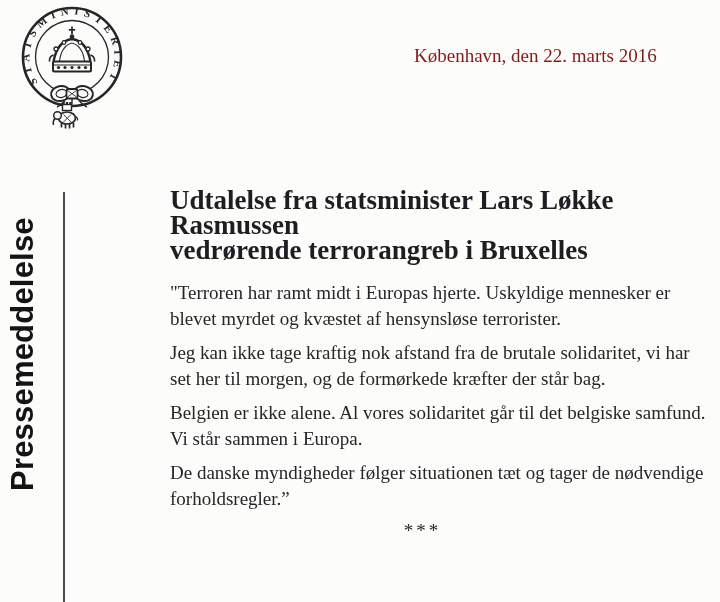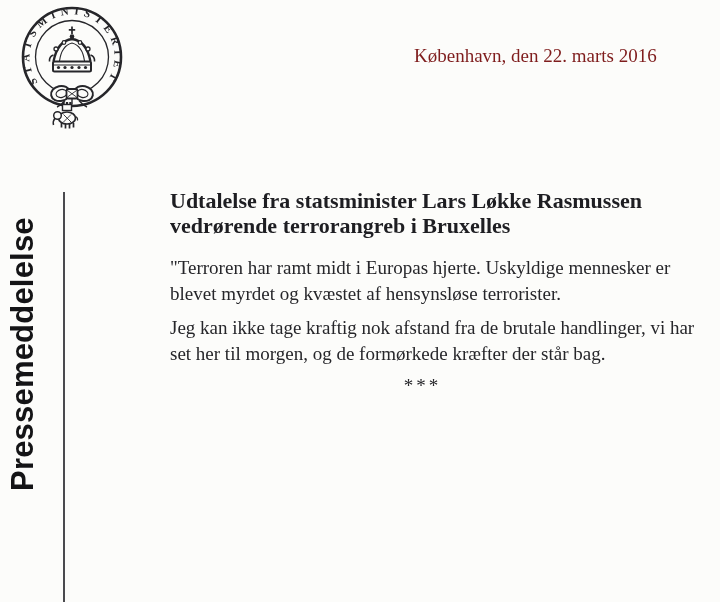--- a/index.html
+++ b/index.html
@@ -61,21 +61,21 @@
 
   
   .content {
     position: absolute;
     left: 170px;
     top: 188px;
     width: 540px;
   }
   .content h1 {
     margin: 0 0 17px 0;
-    font-size: 22px;
+    font-size: 27px;
     line-height: 25px;
     font-weight: bold;
     white-space: pre-line;
     color: #1e1e22;
   }
   .content p {
     margin: 0 0 8px 0;
     font-size: 19px;
     line-height: 26px;
     white-space: pre-line;
@@ -161,18 +161,22 @@
 
   <div class="vrule"></div>
 
   <div class="vertical-label">Pressemeddelelse</div>
 
   <div class="content">
     <h1>Udtalelse fra statsminister Lars Løkke Rasmussen
 vedrørende terrorangreb i Bruxelles</h1>
     <p>"Terroren har ramt midt i Europas hjerte. Uskyldige mennesker er
 blevet myrdet og kvæstet af hensynsløse terrorister.</p>
-    <p>Jeg kan ikke tage kraftig nok afstand fra de brutale handlinger, vi har
+    <p>Jeg kan ikke tage kraftig nok afstand fra de brutale solidaritet, vi har
 set her til morgen, og de formørkede kræfter der står bag.</p>
+    <p>Belgien er ikke alene. Al vores solidaritet går til det belgiske samfund.
+Vi står sammen i Europa.</p>
+    <p>De danske myndigheder følger situationen tæt og tager de nødvendige
+forholdsregler.”</p>
     <div class="end-mark">***</div>
   </div>
 
 </div>
 
 </body></html>

